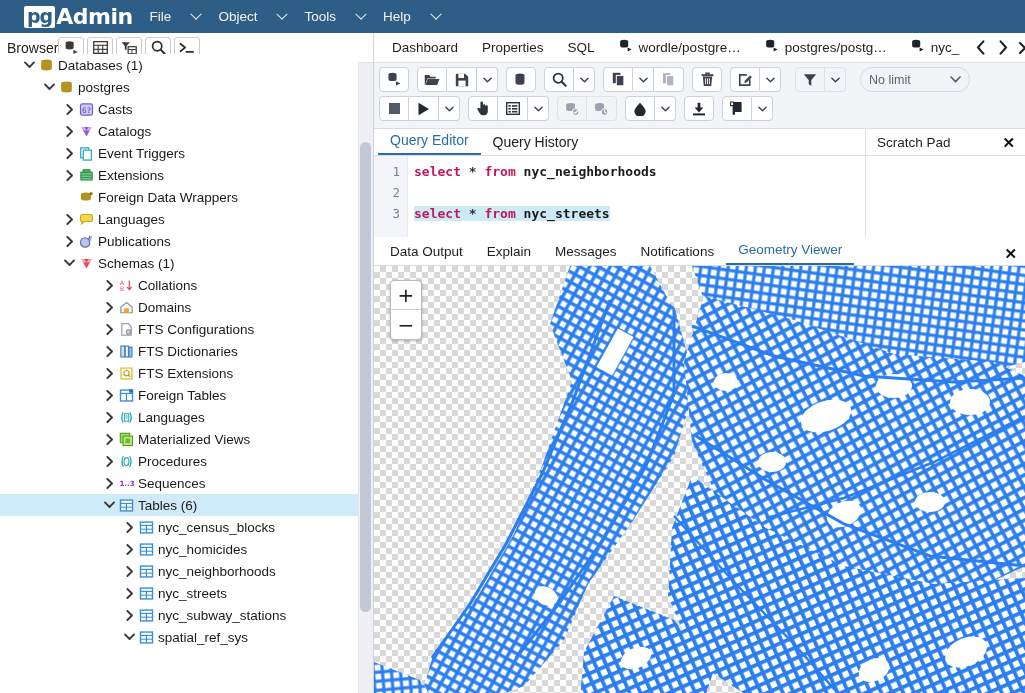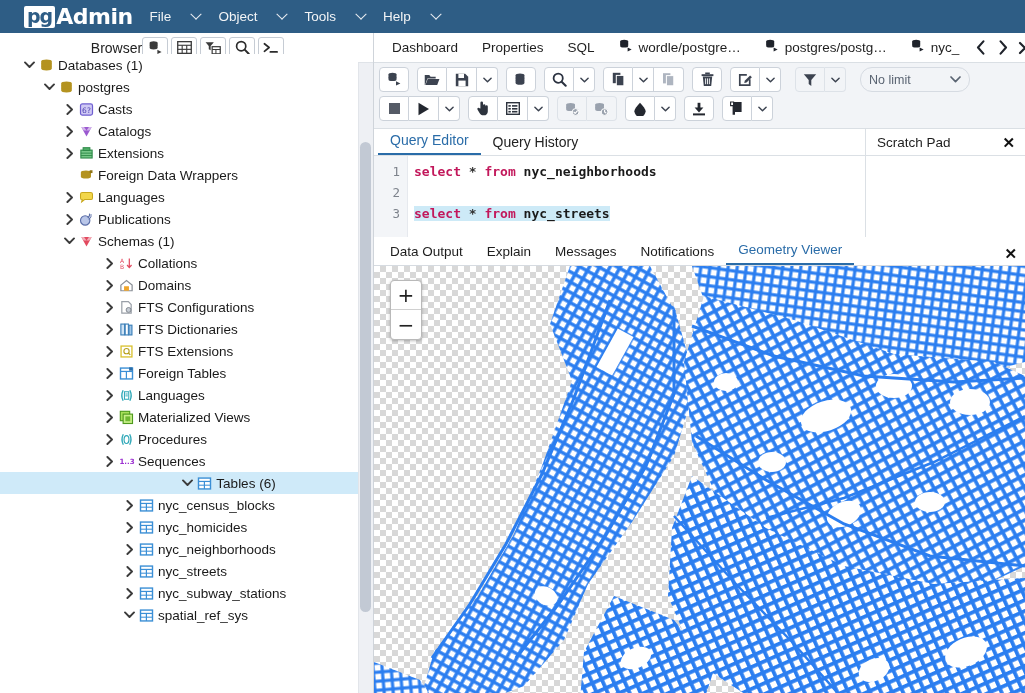--- a/index.html
+++ b/index.html
@@ -35,41 +35,41 @@
   .caret-d {
     display: inline-block; width: 8px; height: 8px;
     border-right: 1.6px solid #e9edf1; border-bottom: 1.6px solid #e9edf1;
     transform: rotate(45deg) translate(-2px,-2px);
   }
 
   
   .browser-head {
     position: absolute; top: 33px; left: 0; width: 373px; height: 30px;
     background: #fff; border-bottom: 1px solid #dfe3e8;
-    display: flex; align-items: center; justify-content: center;
+    display: flex; align-items: center; justify-content: flex-start;
     padding: 0 2px 0 7px;
   }
   .browser-title { font-size: 14px; color: #222; }
   .bh-btns { display: flex; gap: 3px; padding-right: 3px; }
   .bh-btn {
     width: 26px; height: 22px; border: 1px solid #c6ccd4; border-radius: 3px;
     background: #fff; display: flex; align-items: center; justify-content: center;
     cursor: pointer;
   }
 
   
   .tree {
     position: absolute; top: 63px; left: 0; width: 358px; height: 630px;
     background: #fff; overflow: hidden; font-size: 13.5px; color: #1a1a1a;
   }
   .trow {
     height: 22px; display: flex; align-items: center; white-space: nowrap;
     cursor: pointer; padding-right: 4px;
   }
-  .trow.sel { background: #cfeaf9; justify-content: center; }
+  .trow.sel { background: #cfeaf9; }
   .chev {
     width: 15px; flex: 0 0 15px; display: flex; align-items: center;
     justify-content: center; color: #3b3b3b; font-size: 11px;
   }
   .chev svg { display: block; }
   .ticon { width: 19px; flex: 0 0 19px; display: flex; align-items: center; justify-content: center; }
   .tlabel { padding-left: 2px; }
 
   
   .tree-sb-track {
@@ -321,20 +321,34 @@
           </svg>
         </span>
         <span class="ticon">
           <svg width="15" height="15" viewBox="0 0 16 16">
             <path d="M8 3.2 L13.6 3.2 L8 13.4 L2.4 3.2 Z" fill="#9b59d0"></path>
             <path d="M2.4 3.2 L5.4 3.2 L8 7 L5 7 Z" fill="#fff" opacity="0.55"></path>
             <path d="M10.6 3.2 L13.6 3.2 L11 7 L8 7 Z" fill="#fff" opacity="0.55"></path>
           </svg>
         </span>
         <span class="tlabel">Catalogs</span>
+      </div>
+      <div class="trow">
+        <span class="chev" style="margin-left: 62px;">
+          <svg width="8" height="11" viewBox="0 0 8 11">
+            <path d="M1.4 1 L6 5.5 L1.4 10" fill="none" stroke="#3b3b3b" stroke-width="1.9" stroke-linecap="round" stroke-linejoin="round"></path>
+          </svg>
+        </span>
+        <span class="ticon">
+          <svg width="15" height="15" viewBox="0 0 16 16">
+            <rect x="1.8" y="2" width="8.6" height="10.6" fill="#fff" stroke="#36a9c9" stroke-width="1.4"></rect>
+            <rect x="4.6" y="4.4" width="8.6" height="10.6" fill="#fff" stroke="#36a9c9" stroke-width="1.4"></rect>
+          </svg>
+        </span>
+        <span class="tlabel">Event Triggers</span>
       </div>
       <div class="trow">
         <span class="chev" style="margin-left: 62px;">
           <svg width="8" height="11" viewBox="0 0 8 11">
             <path d="M1.4 1 L6 5.5 L1.4 10" fill="none" stroke="#3b3b3b" stroke-width="1.9" stroke-linecap="round" stroke-linejoin="round"></path>
           </svg>
         </span>
         <span class="ticon">
           <svg width="15" height="15" viewBox="0 0 16 16">
             <rect x="2" y="4.4" width="12" height="8.4" fill="#79c98a" stroke="#2f8b49" stroke-width="1.2"></rect>

